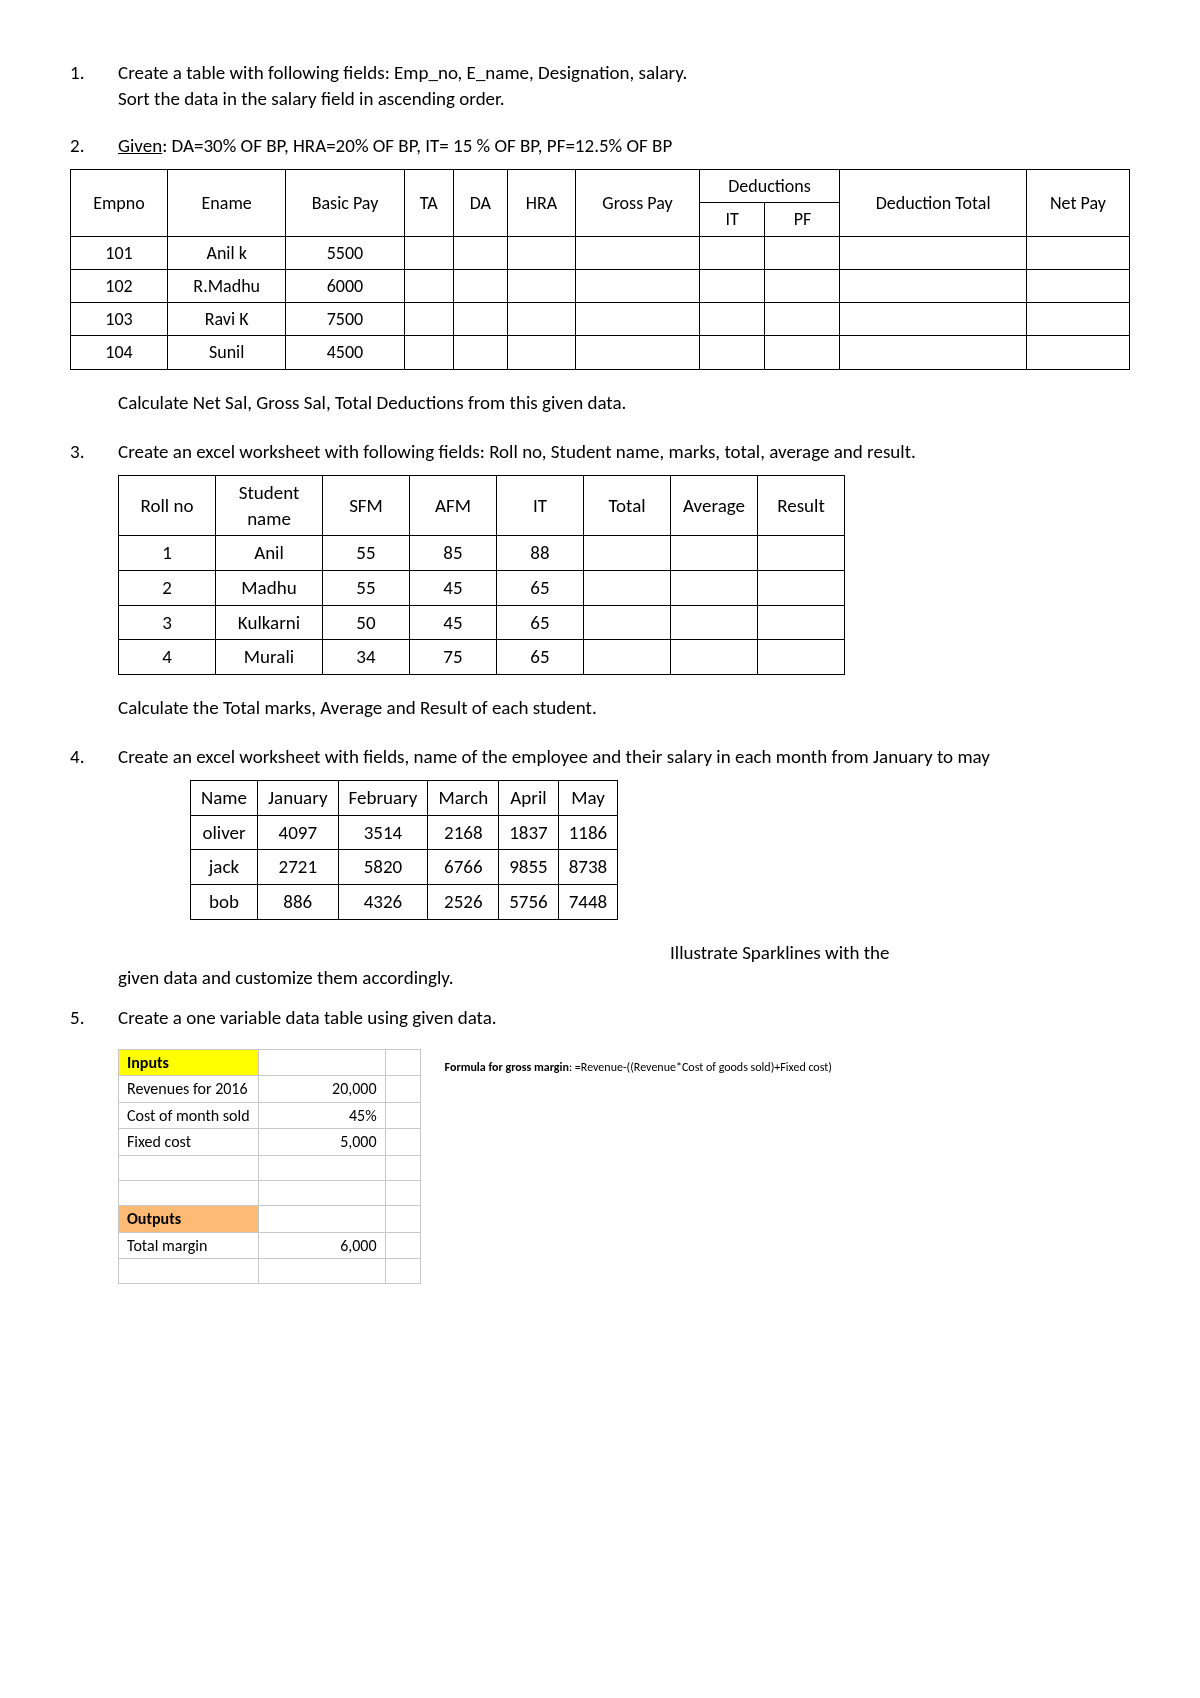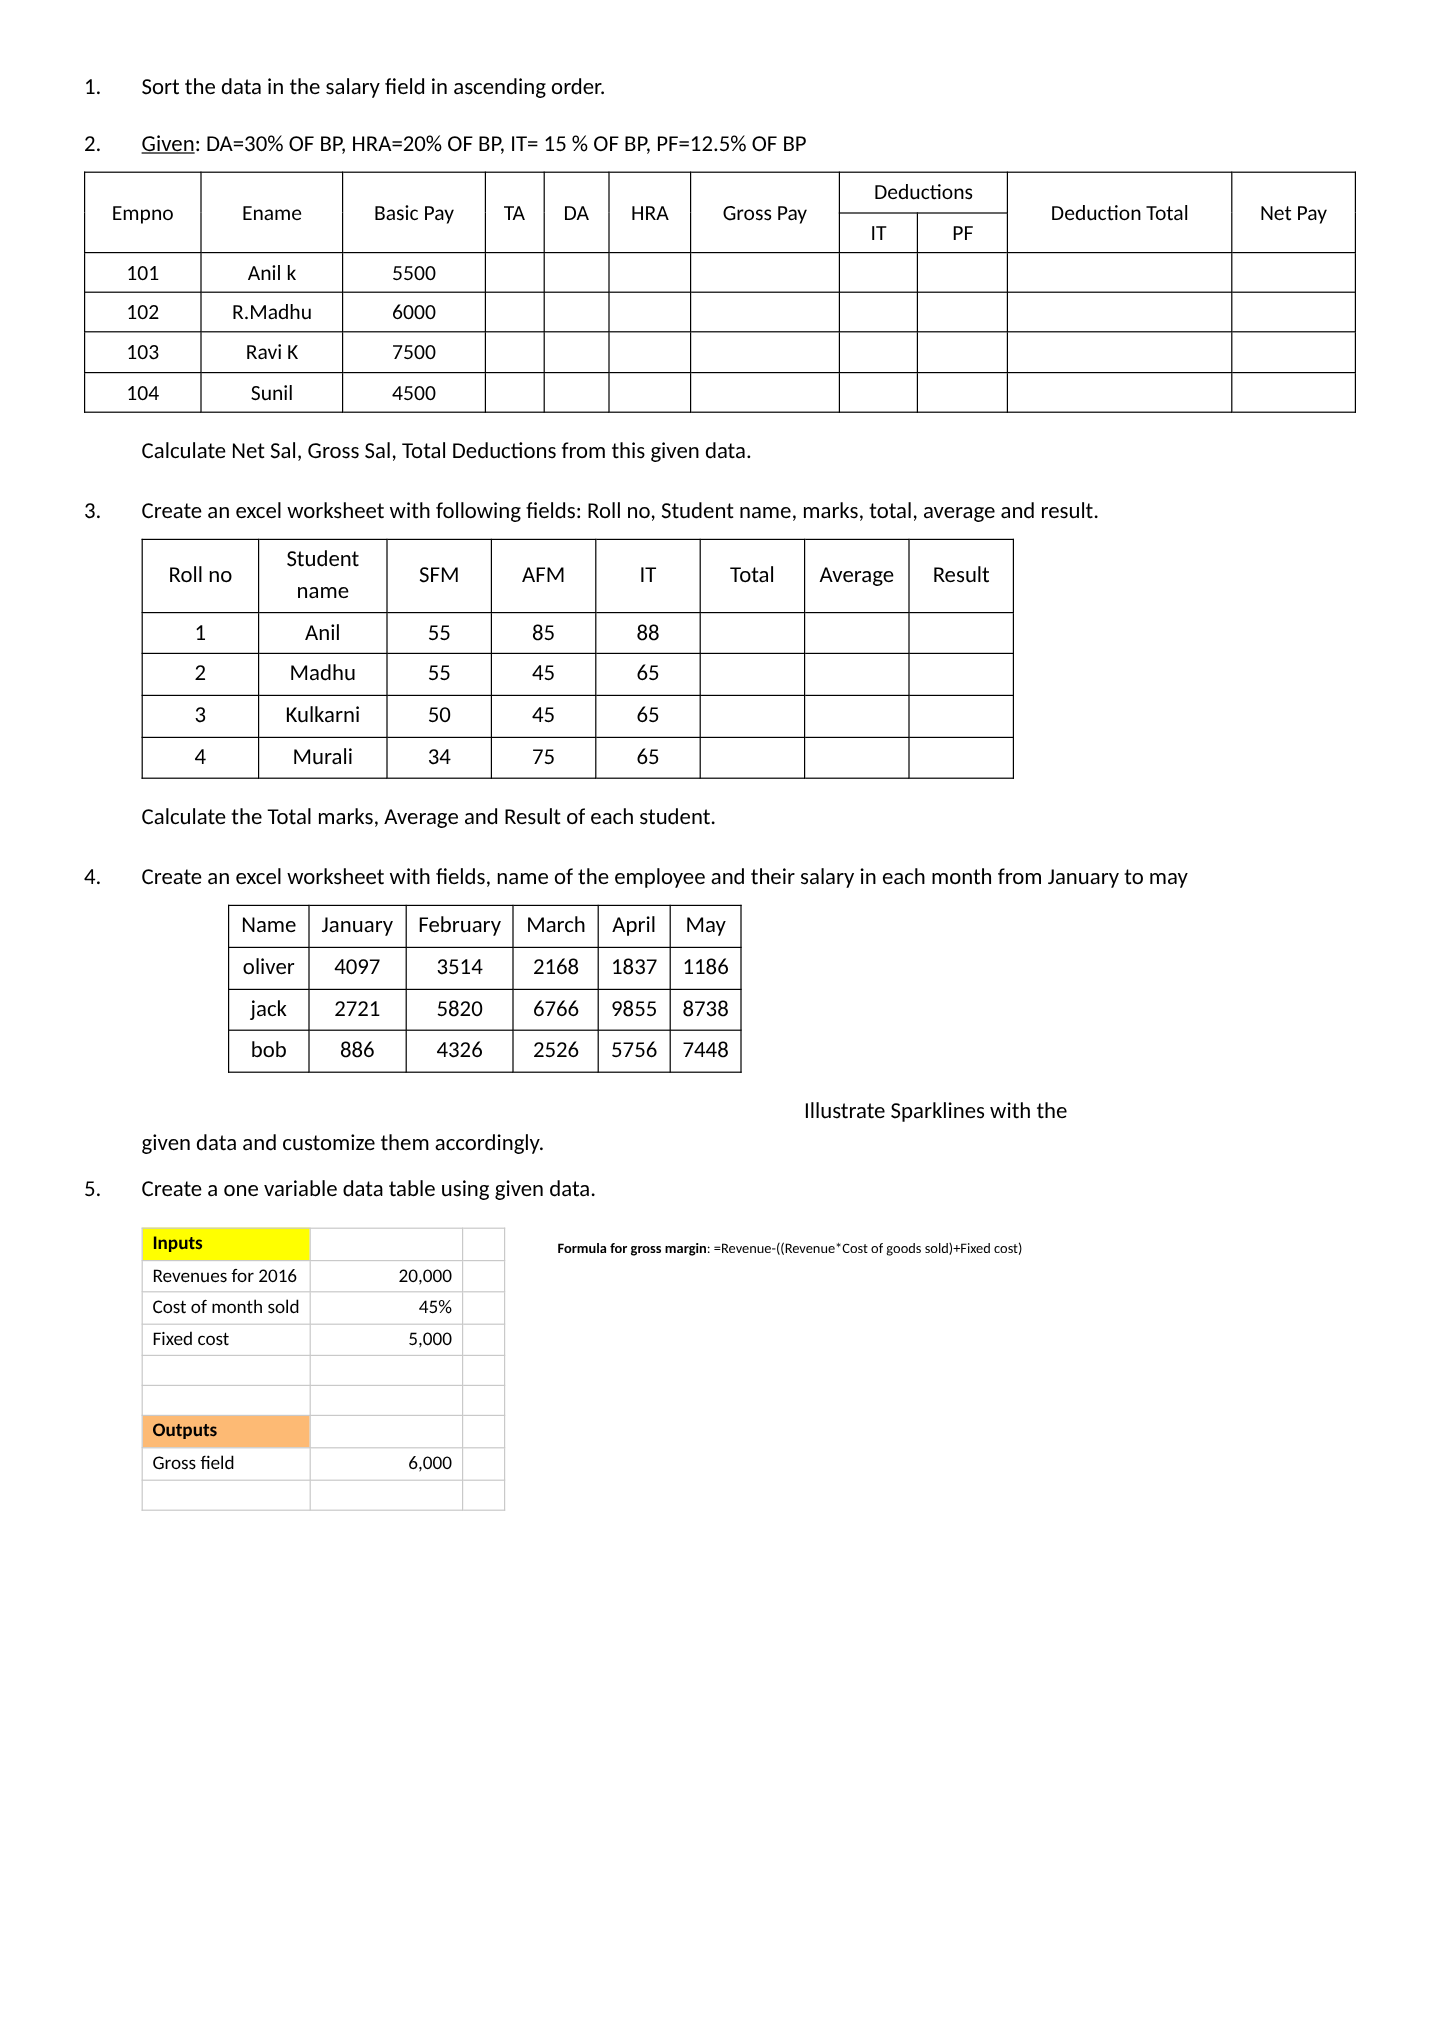--- a/index.html
+++ b/index.html
@@ -27,39 +27,40 @@
 
   .tbl-q3 { margin-left: 48px; }
   .tbl-q3 th, .tbl-q3 td { min-width: 70px; }
   .tbl-q3 .col-roll { width:80px; }
   .tbl-q3 .col-name { width:90px; }
 
   .tbl-q4 { margin-left: 120px; }
   .tbl-q4 th, .tbl-q4 td { padding: 4px 10px; }
 
   
-  .tbl-q5-wrap { display:flex; gap:44px; align-items:flex-start; margin-left:48px; }
+  .tbl-q5-wrap { display:flex; gap:24px; align-items:flex-start; margin-left:48px; }
   .tbl-q5 { border-collapse: collapse; font-size: 16px; }
   .tbl-q5 td { border:1px solid #c9c9c9; padding:2px 8px; text-align:left; height:20px; min-width:110px; }
   .tbl-q5 td.num { text-align:right; }
   .tbl-q5 td.hdr-inputs  { background:#ffff00; font-weight:bold; }
   .tbl-q5 td.hdr-outputs { background:#fdba74; font-weight:bold; }
   .formula-text { font-size:12px; max-width:480px; padding-top:20px; }
   .formula-text .lbl { font-weight:bold; }
 
   .given-line .u { text-decoration: underline; }
   .after-tbl { margin: 8px 0 24px 48px; }
   .trail-sparkline { margin-left: 600px; display:inline; }
 </style>
 </head>
 <body>
 
 <div class="q-item">
   <div class="q-num">1.</div>
   <div class="q-body">
+    <div>Create a table with following fields: Emp_no, E_name, Designation, salary.</div>
     <div>Sort the data in the salary field in ascending order.</div>
   </div>
 </div>
 <div style="height:14px"></div>
 
 <div class="q-item">
   <div class="q-num">2.</div>
   <div class="q-body">
     <div class="given-line">
       <span class="u">Given</span><span>:  DA=30% OF BP, HRA=20% OF BP, IT= 15 % OF BP, PF=12.5% OF BP</span>
@@ -295,21 +296,21 @@
         <td></td>
         <td class="num"></td>
         <td class="num" style="min-width:18px"></td>
       </tr>
         <tr>
         <td class="hdr-outputs">Outputs</td>
         <td class="num"></td>
         <td class="num" style="min-width:18px"></td>
       </tr>
         <tr>
-        <td>Gross field</td>
+        <td>Total margin</td>
         <td class="num">6,000</td>
         <td class="num" style="min-width:18px"></td>
       </tr>
         <tr>
         <td></td>
         <td class="num"></td>
         <td class="num" style="min-width:18px"></td>
       </tr>
       </tbody>
   </table>

